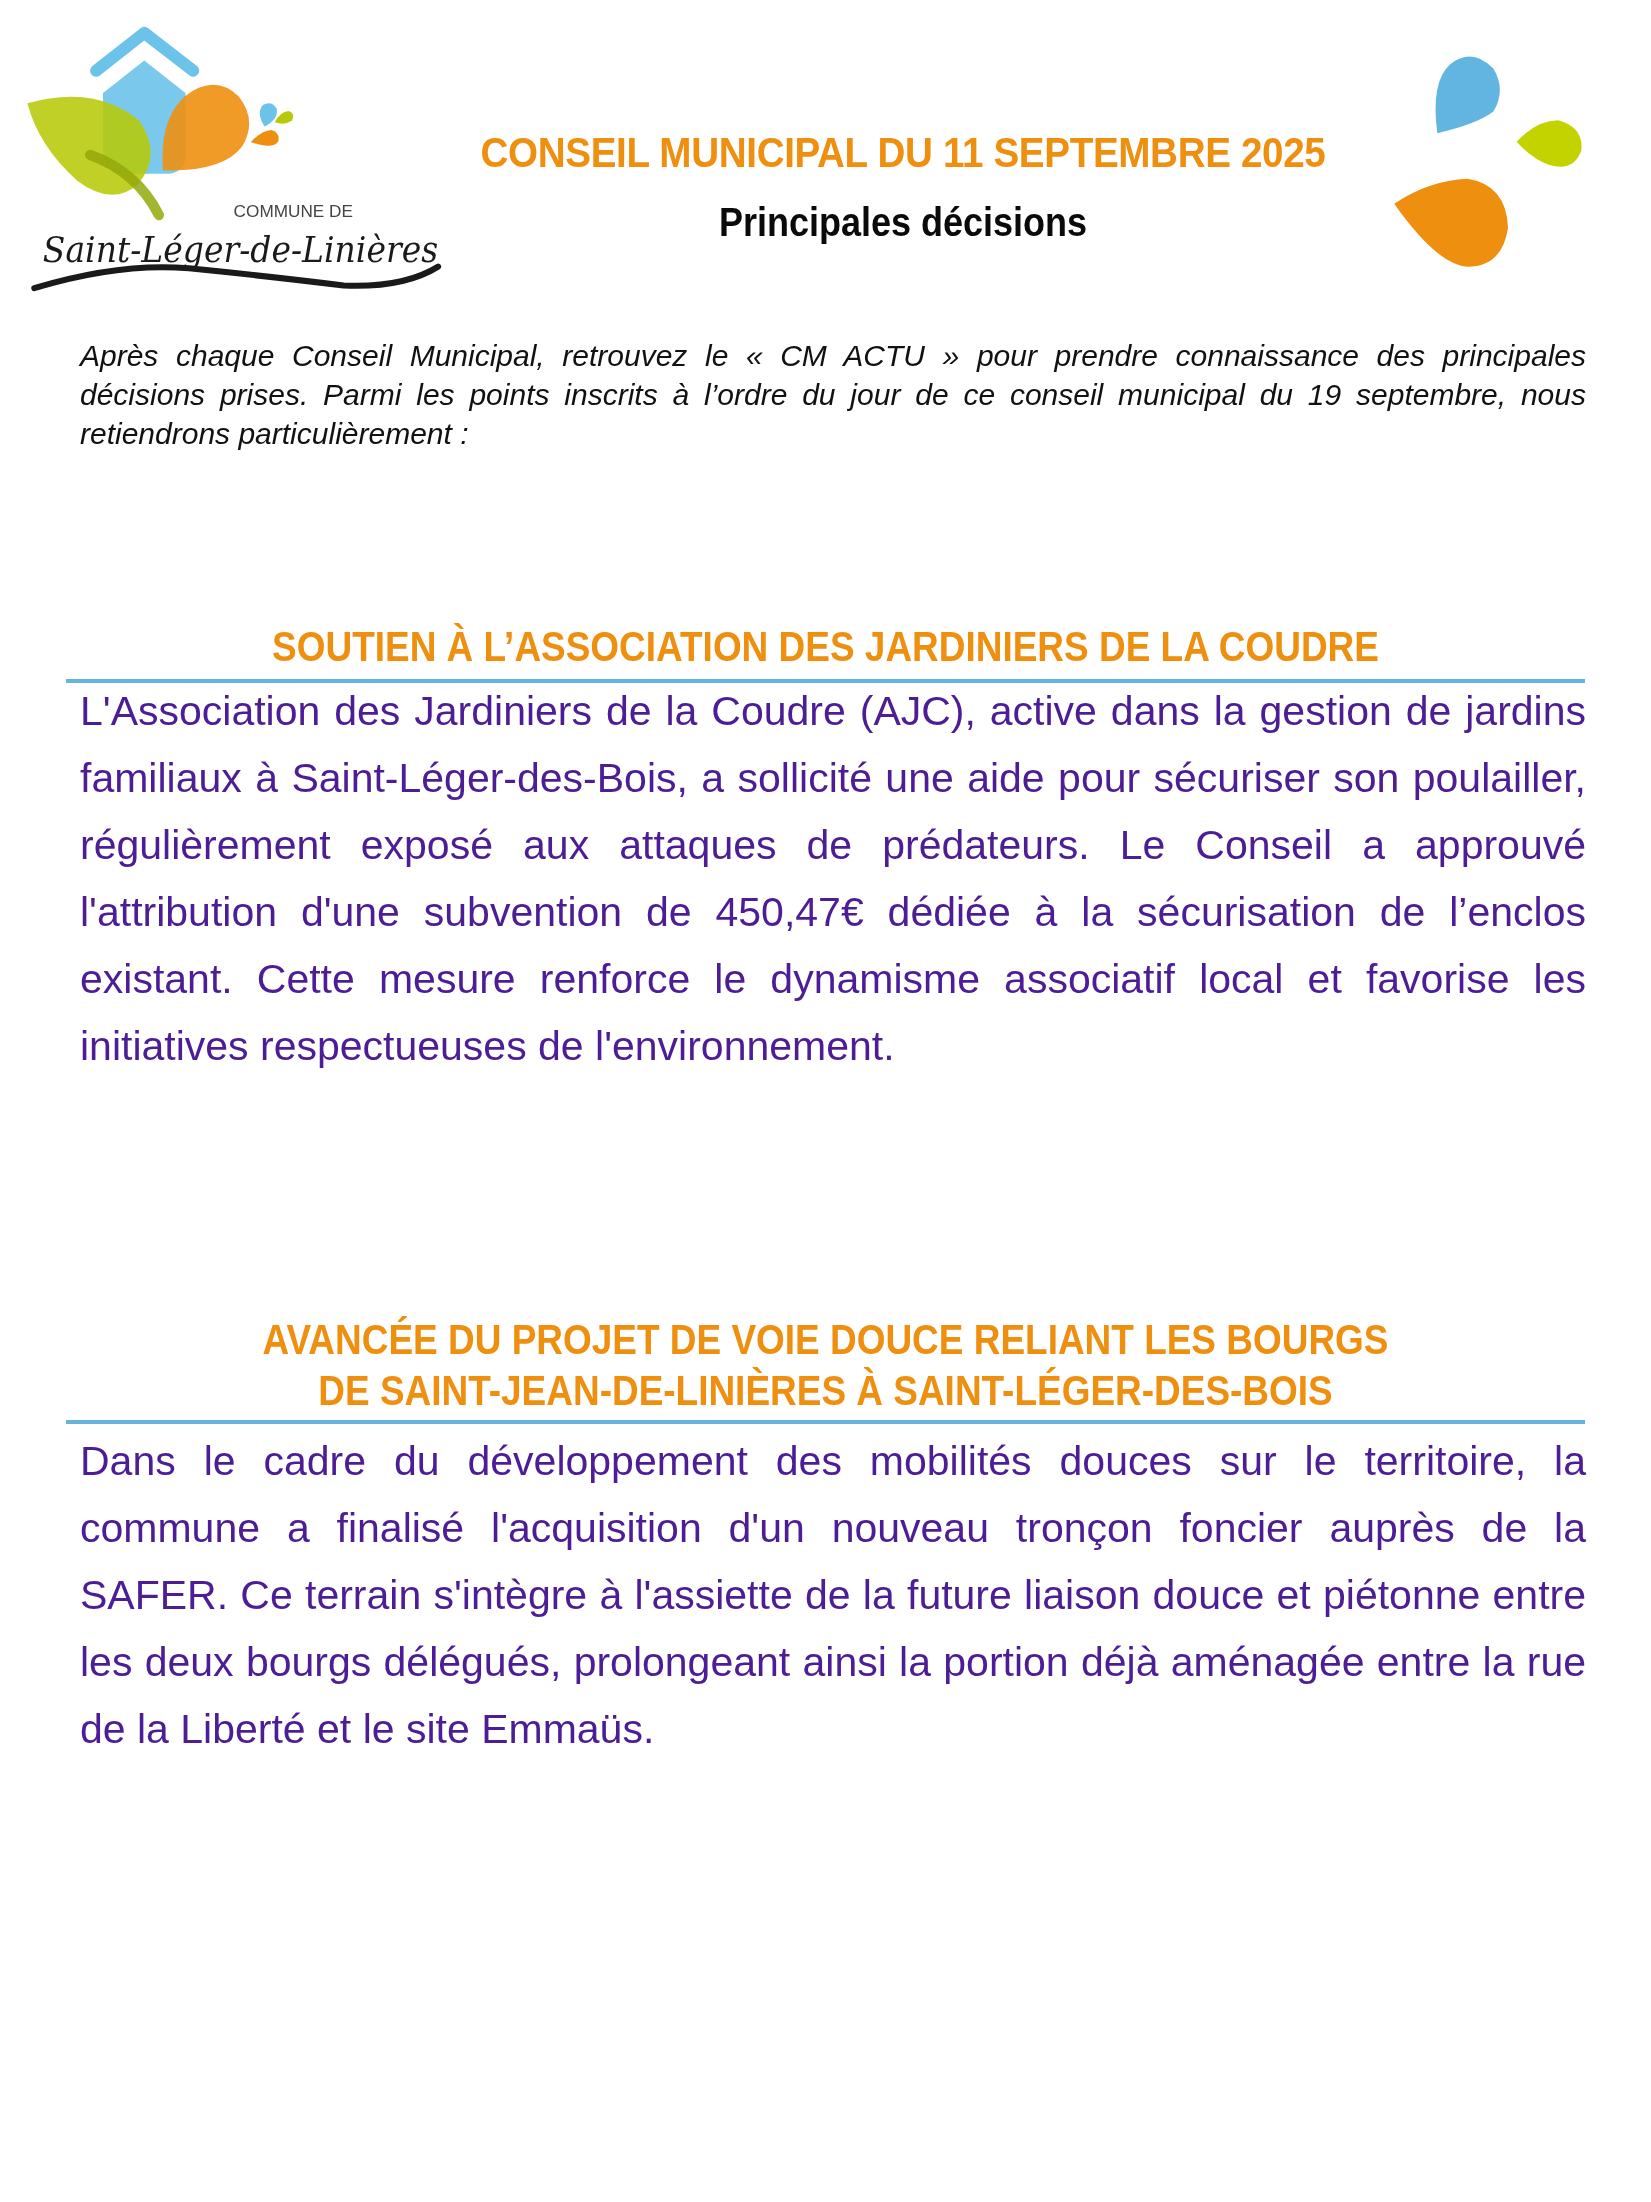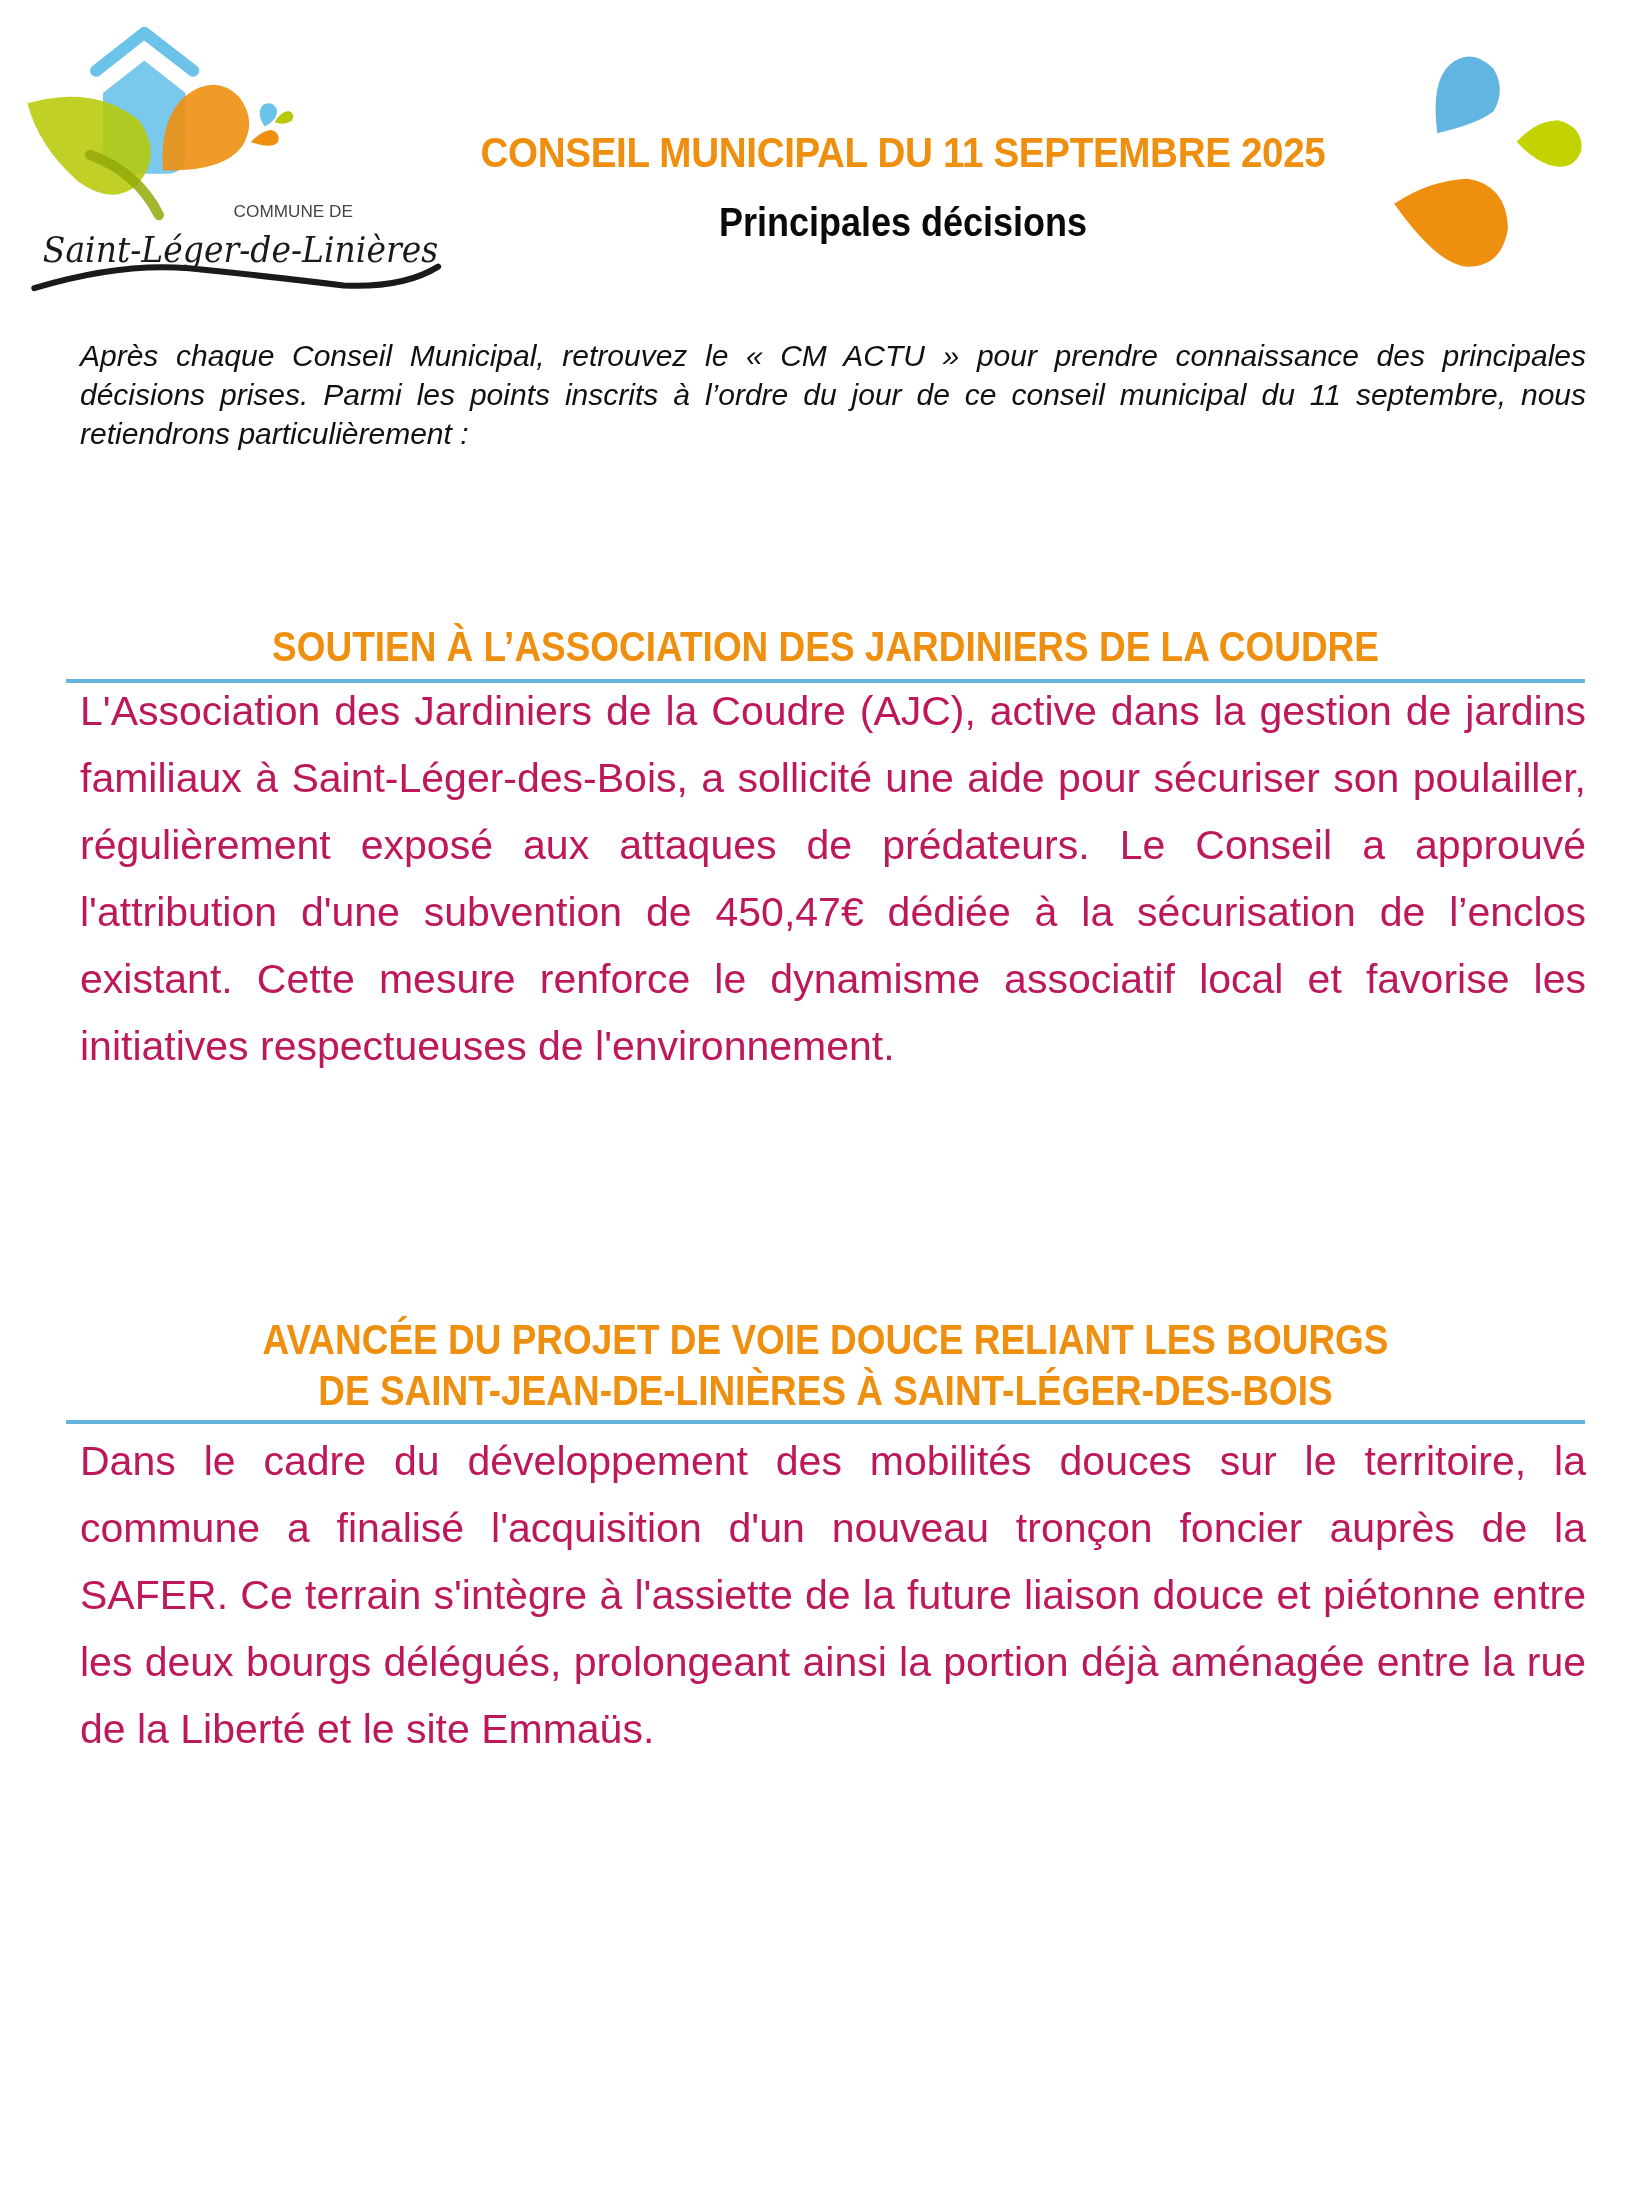--- a/index.html
+++ b/index.html
@@ -33,21 +33,21 @@
       left: 66px; width: 1519px; text-align: center;
       font-weight: bold; font-size: 42px; line-height: 52px;
       color: #EE8F10; white-space: nowrap;
       transform: scaleX(0.88); transform-origin: center;
     }
     .rule {
       left: 66px; width: 1519px; height: 4.3px; background: #66B4DE;
     }
     .body-text {
       left: 80px; width: 1506px;
-      font-size: 41px; line-height: 67px; text-align: justify; color: #be185d;
+      font-size: 41px; line-height: 67px; text-align: justify; color: #4c1d95;
     }
   </style>
 </head>
 <body>
 
 <svg id="logo" class="abs" viewBox="0 0 520 320">
   <g>
     <path d="M92,52 L148,8 L205,52" fill="none" stroke="#6BC3EA" stroke-width="14" stroke-linecap="round" stroke-linejoin="round"></path>
     <path d="M100,78 L148,40 L196,78 L196,150 Q196,170 176,172 L126,172 Q100,170 100,145 Z" fill="#6BC3EA" opacity="0.9"></path>
   </g>
@@ -64,21 +64,21 @@
 
 <svg id="drops" class="abs" viewBox="0 0 290 290">
   <path d="M70,115 Q62,55 85,35 Q110,15 135,40 Q150,65 135,90 Q115,105 70,115 Z" fill="#62B5E0"></path>
   <path d="M162,125 Q185,100 210,100 Q240,108 237,135 Q228,160 200,152 Q180,145 162,125 Z" fill="#C3D300"></path>
   <path d="M20,197 Q60,170 105,168 Q150,175 152,225 Q145,270 105,270 Q70,268 20,197 Z" fill="#EE8F10"></path>
 </svg>
 
 <div class="abs title">CONSEIL MUNICIPAL DU 11 SEPTEMBRE 2025</div>
 <div class="abs subtitle">Principales décisions</div>
 
-<p class="abs intro" style="margin:0">Après chaque Conseil Municipal, retrouvez le « CM ACTU » pour prendre connaissance des principales décisions prises. Parmi les points inscrits à l’ordre du jour de ce conseil municipal du 11 septembre, nous retiendrons particulièrement :</p>
+<p class="abs intro" style="margin:0">Après chaque Conseil Municipal, retrouvez le « CM ACTU » pour prendre connaissance des principales décisions prises. Parmi les points inscrits à l’ordre du jour de ce conseil municipal du 19 septembre, nous retiendrons particulièrement :</p>
 
 <div class="abs section-heading" style="top:621px">SOUTIEN À L’ASSOCIATION DES JARDINIERS DE LA COUDRE</div>
 <div class="abs rule" style="top:679px"></div>
 <p class="abs body-text" style="top:678px; margin:0">L'Association des Jardiniers de la Coudre (AJC), active dans la gestion de jardins familiaux à Saint-Léger-des-Bois, a sollicité une aide pour sécuriser son poulailler, régulièrement exposé aux attaques de prédateurs. Le Conseil a approuvé l'attribution d'une subvention de 450,47€ dédiée à la sécurisation de l’enclos existant. Cette mesure renforce le dynamisme associatif local et favorise les initiatives respectueuses de l'environnement.</p>
 
 <div class="abs section-heading" style="top:1314px">AVANCÉE DU PROJET DE VOIE DOUCE RELIANT LES BOURGS</div>
 <div class="abs section-heading" style="top:1365px">DE SAINT-JEAN-DE-LINIÈRES À SAINT-LÉGER-DES-BOIS</div>
 <div class="abs rule" style="top:1420px"></div>
 <p class="abs body-text" style="top:1428px; margin:0">Dans le cadre du développement des mobilités douces sur le territoire, la commune a finalisé l'acquisition d'un nouveau tronçon foncier auprès de la SAFER. Ce terrain s'intègre à l'assiette de la future liaison douce et piétonne entre les deux bourgs délégués, prolongeant ainsi la portion déjà aménagée entre la rue de la Liberté et le site Emmaüs.</p>
 

